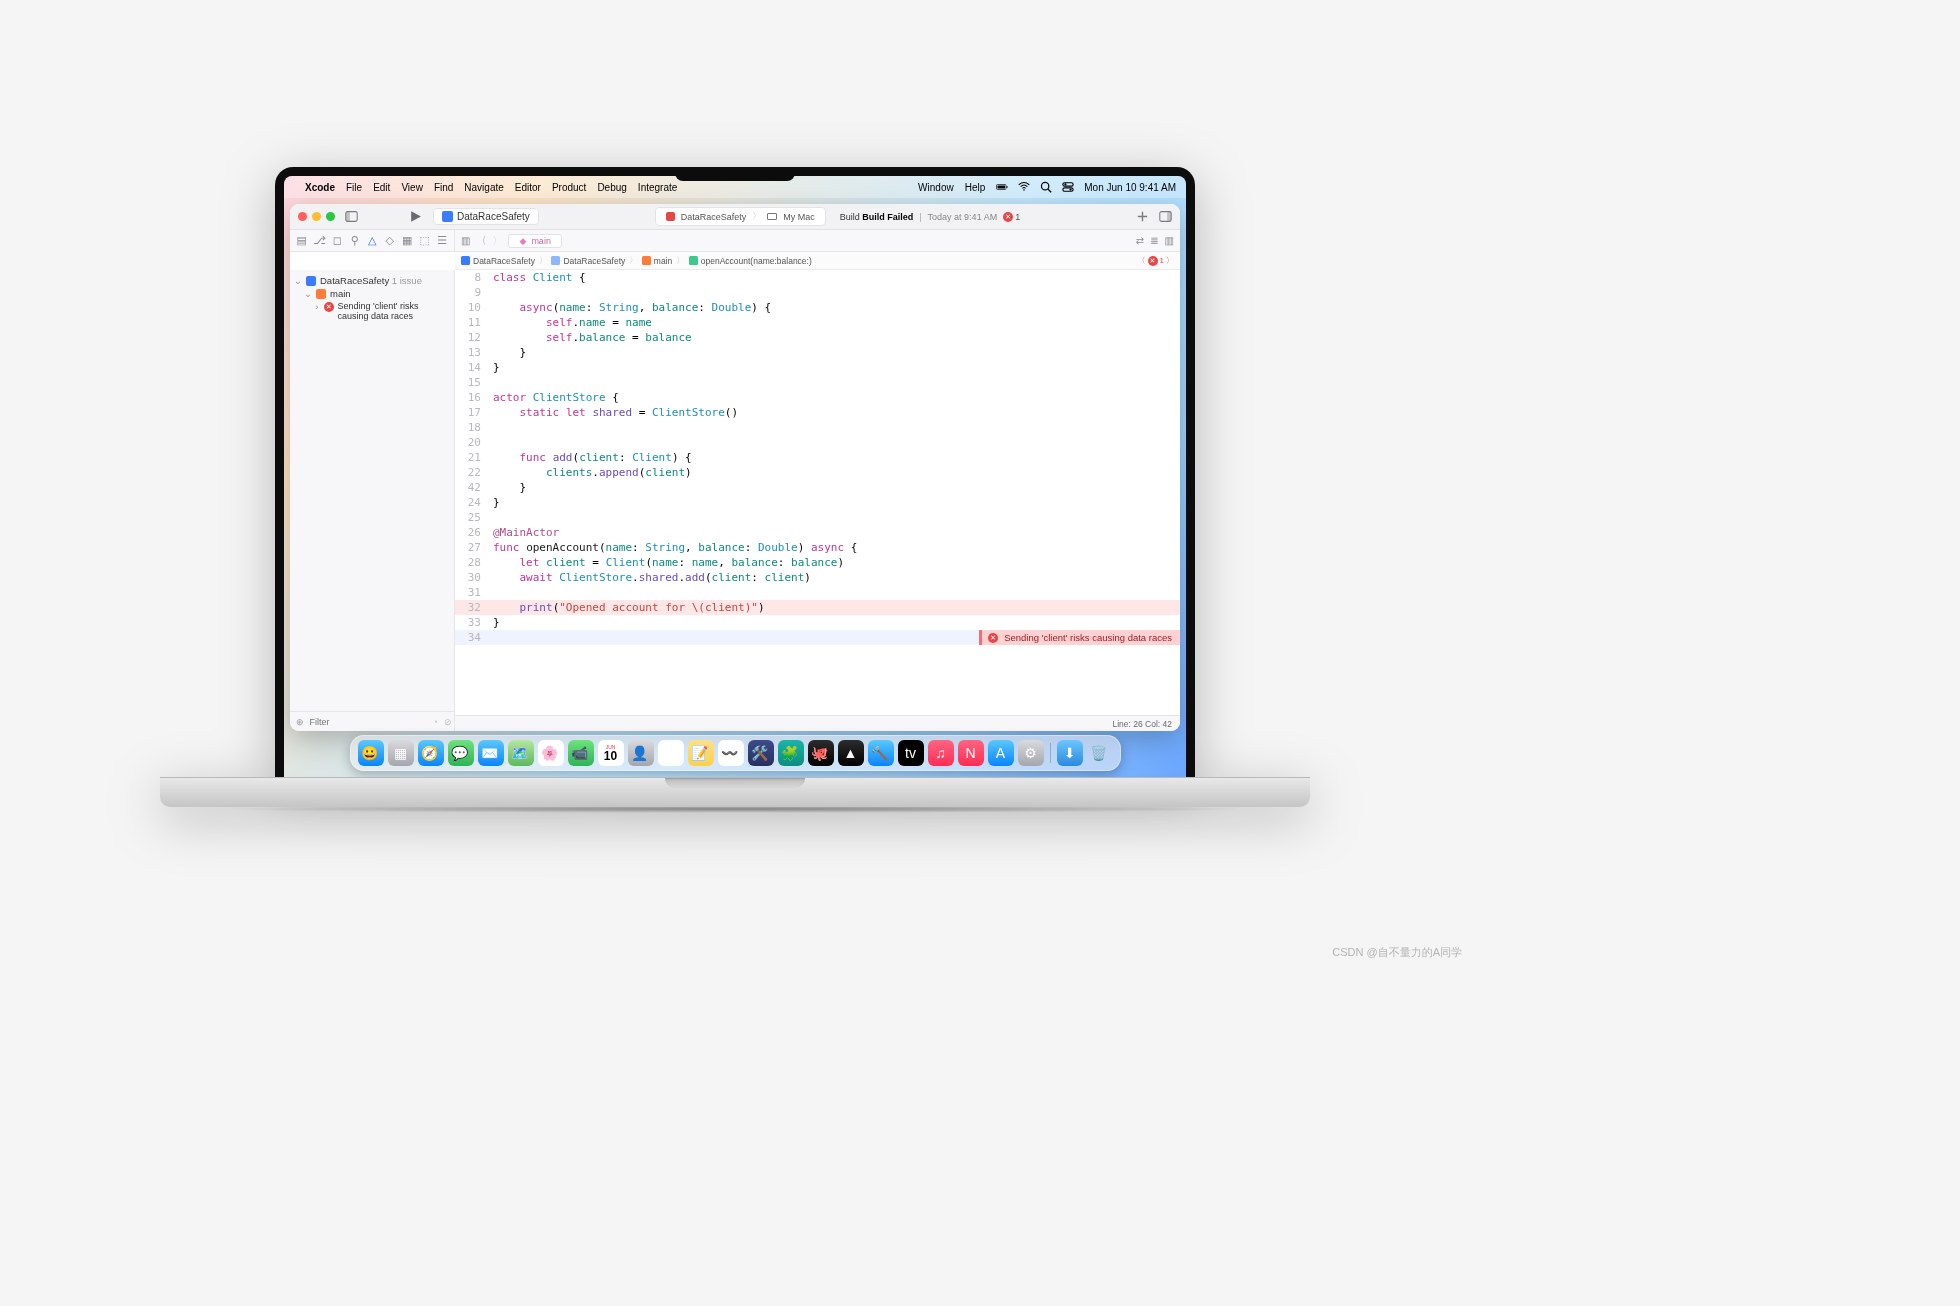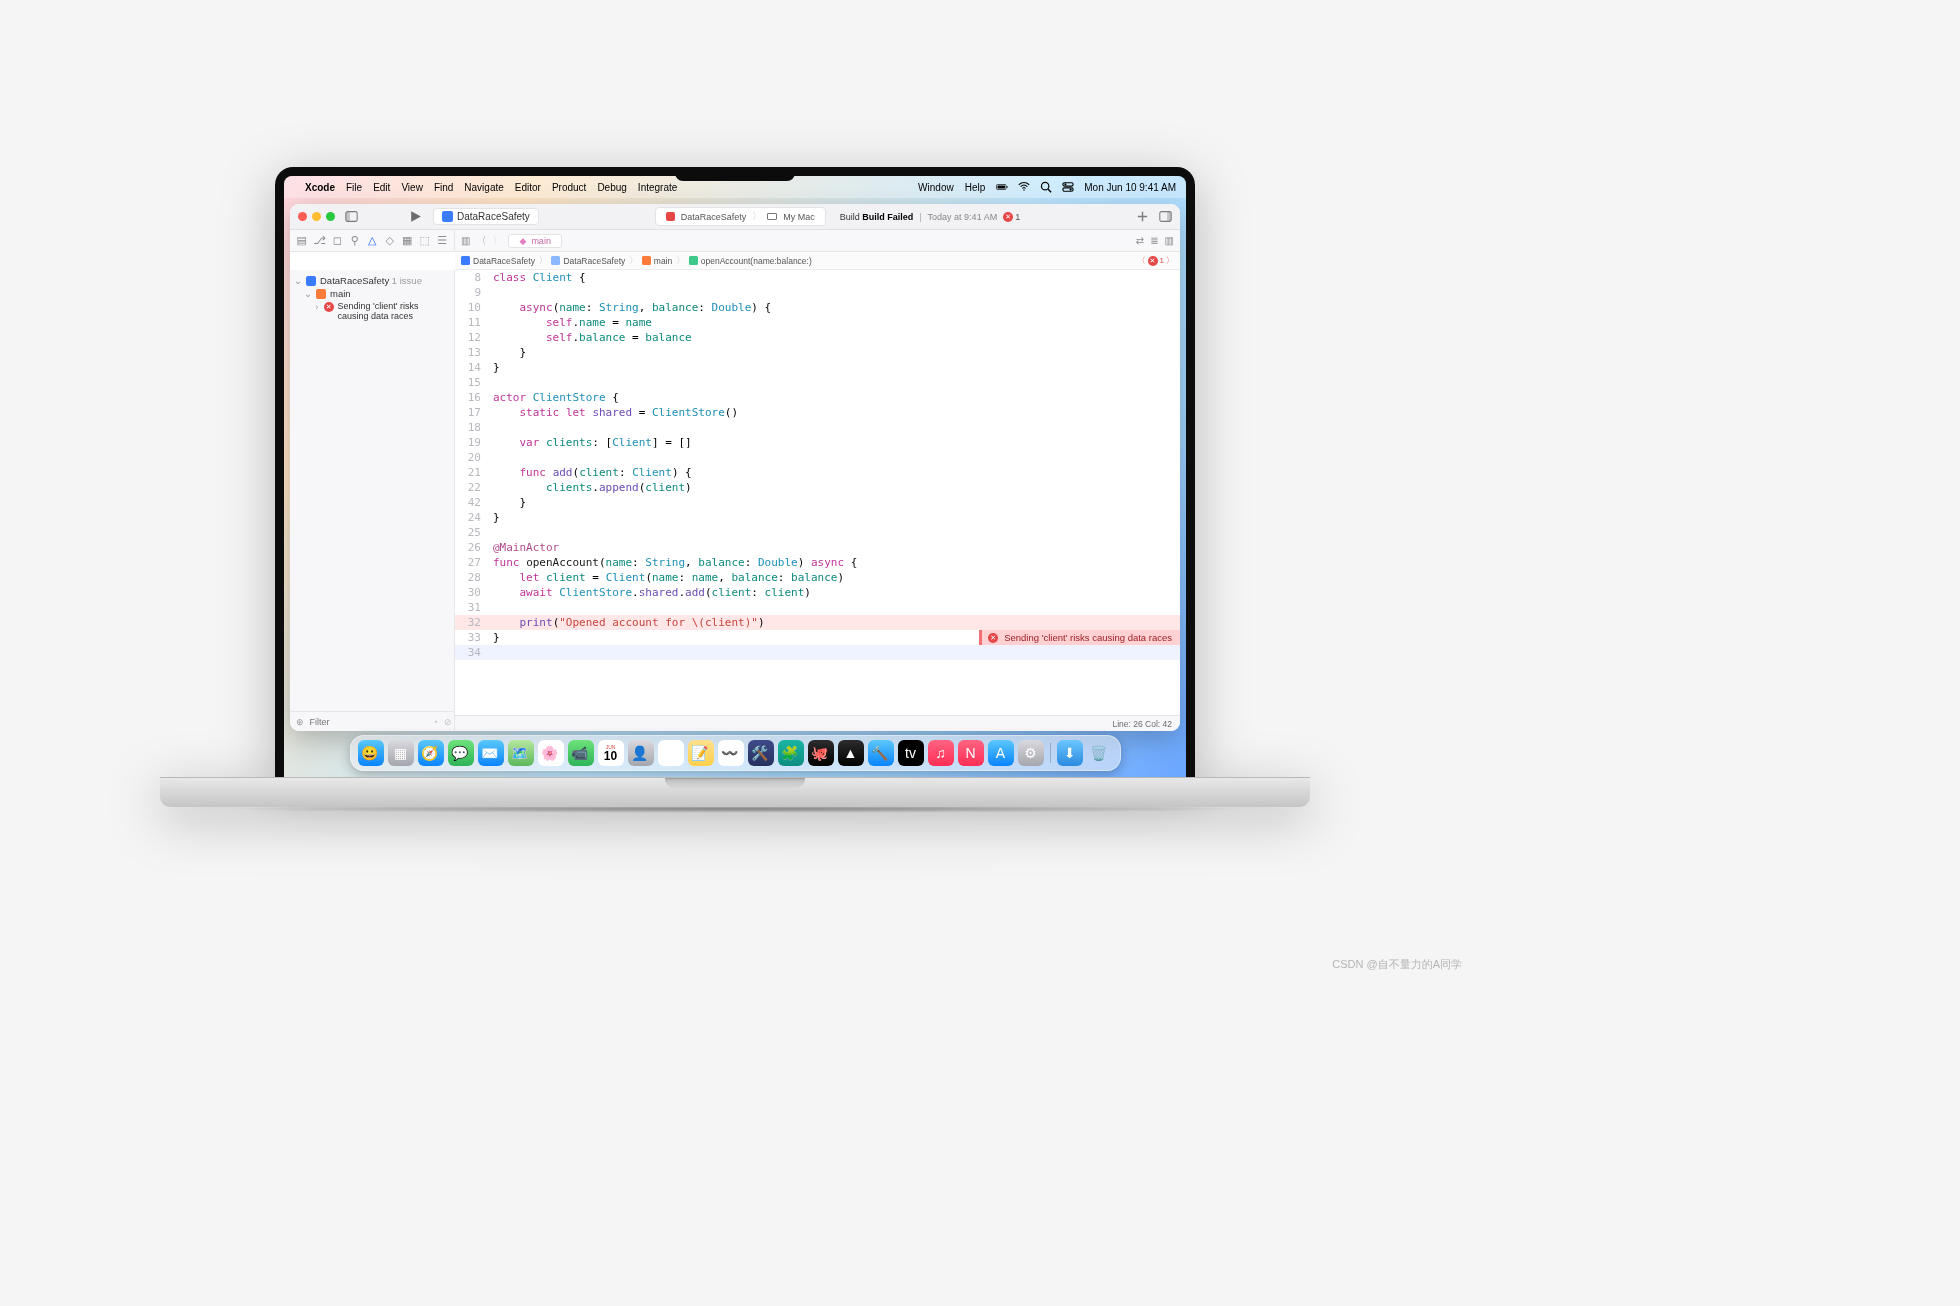--- a/index.html
+++ b/index.html
@@ -9,21 +9,21 @@
     display: flex;
     justify-content: center;
     align-items: center;
     min-height: 980px;
     width: 1470px;
     position: relative;
   }
   .attribution {
     position: absolute;
     right: 8px;
-    bottom: 8px;
+    bottom: 20px;
     font-size: 11px;
     color: #b4b4b4;
   }
   
   .laptop {
     width: 1350px;
     display: flex;
     flex-direction: column;
     align-items: center;
     filter: drop-shadow(0 12px 26px rgba(0,0,0,.25));
@@ -458,21 +458,20 @@
                 <div class="codeline"><div class="gutter">9</div><div class="code"></div></div>
                 <div class="codeline"><div class="gutter">10</div><div class="code">    <span class="kw">async</span>(<span class="prop">name</span>: <span class="type">String</span>, <span class="prop">balance</span>: <span class="type">Double</span>) {</div></div>
                 <div class="codeline"><div class="gutter">11</div><div class="code">        <span class="kw">self</span>.<span class="prop">name</span> = <span class="prop">name</span></div></div>
                 <div class="codeline"><div class="gutter">12</div><div class="code">        <span class="kw">self</span>.<span class="prop">balance</span> = <span class="prop">balance</span></div></div>
                 <div class="codeline"><div class="gutter">13</div><div class="code">    }</div></div>
                 <div class="codeline"><div class="gutter">14</div><div class="code">}</div></div>
                 <div class="codeline"><div class="gutter">15</div><div class="code"></div></div>
                 <div class="codeline"><div class="gutter">16</div><div class="code"><span class="kw">actor</span> <span class="type">ClientStore</span> {</div></div>
                 <div class="codeline"><div class="gutter">17</div><div class="code">    <span class="kw">static</span> <span class="kw">let</span> <span class="mem">shared</span> = <span class="type">ClientStore</span>()</div></div>
                 <div class="codeline"><div class="gutter">18</div><div class="code"></div></div>
-                <div class="codeline"><div class="gutter">19</div><div class="code">    <span class="kw">var</span> <span class="prop">clients</span>: [<span class="type">Client</span>] = []</div></div>
                 <div class="codeline"><div class="gutter">20</div><div class="code"></div></div>
                 <div class="codeline"><div class="gutter">21</div><div class="code">    <span class="kw">func</span> <span class="mem">add</span>(<span class="prop">client</span>: <span class="type">Client</span>) {</div></div>
                 <div class="codeline"><div class="gutter">22</div><div class="code">        <span class="prop">clients</span>.<span class="mem">append</span>(<span class="prop">client</span>)</div></div>
                 <div class="codeline"><div class="gutter">42</div><div class="code">    }</div></div>
                 <div class="codeline"><div class="gutter">24</div><div class="code">}</div></div>
                 <div class="codeline"><div class="gutter">25</div><div class="code"></div></div>
                 <div class="codeline"><div class="gutter">26</div><div class="code"><span class="attr">@MainActor</span></div></div>
                 <div class="codeline"><div class="gutter">27</div><div class="code"><span class="kw">func</span> <span class="name">openAccount</span>(<span class="prop">name</span>: <span class="type">String</span>, <span class="prop">balance</span>: <span class="type">Double</span>) <span class="kw">async</span> {</div></div>
                 <div class="codeline"><div class="gutter">28</div><div class="code">    <span class="kw">let</span> <span class="prop">client</span> = <span class="type">Client</span>(<span class="prop">name</span>: <span class="prop">name</span>, <span class="prop">balance</span>: <span class="prop">balance</span>)</div></div>
                 <div class="codeline"><div class="gutter">30</div><div class="code">    <span class="kw">await</span> <span class="type">ClientStore</span>.<span class="mem">shared</span>.<span class="mem">add</span>(<span class="prop">client</span>: <span class="prop">client</span>)</div></div>

